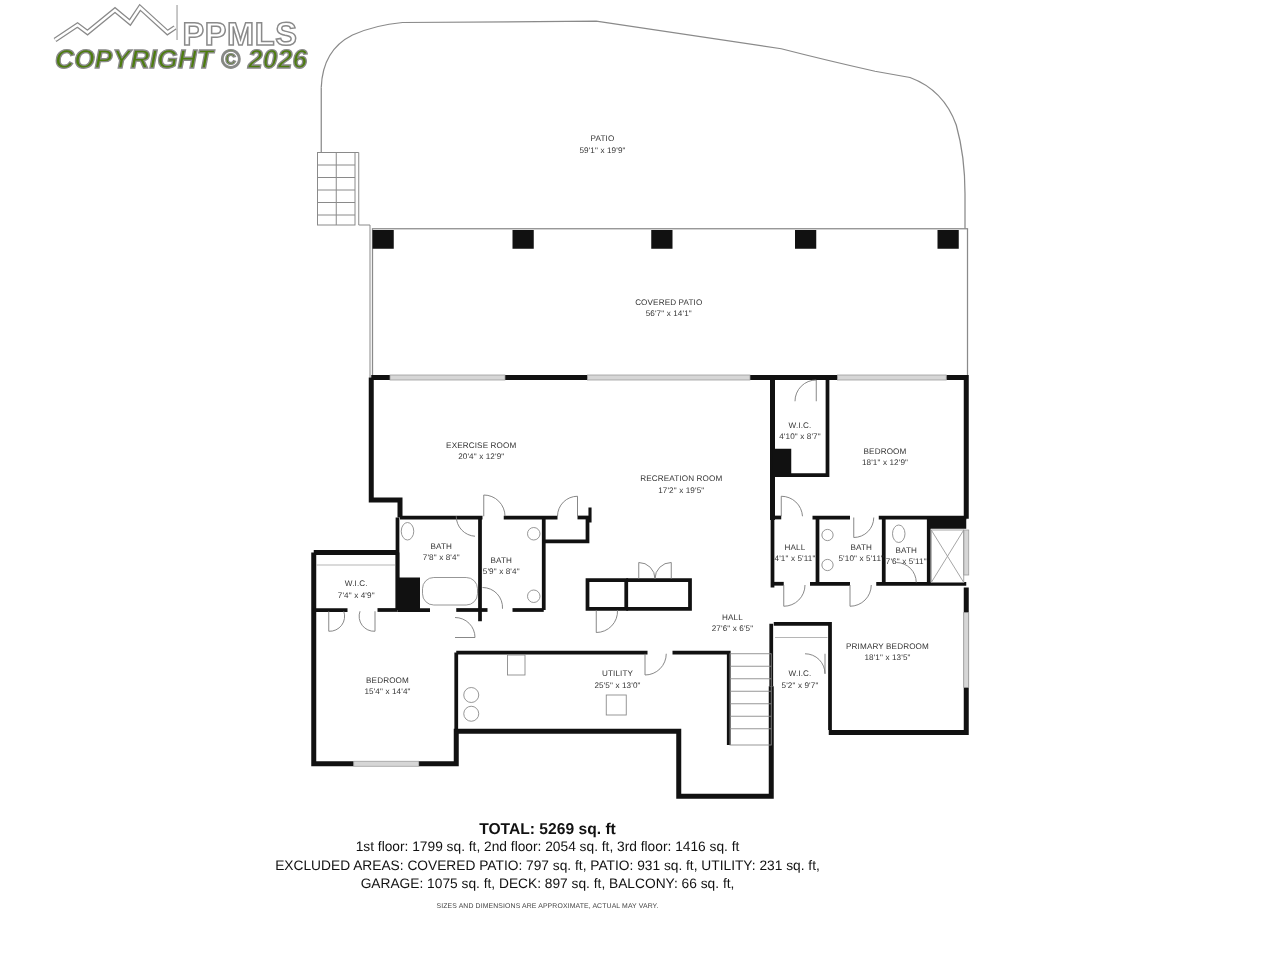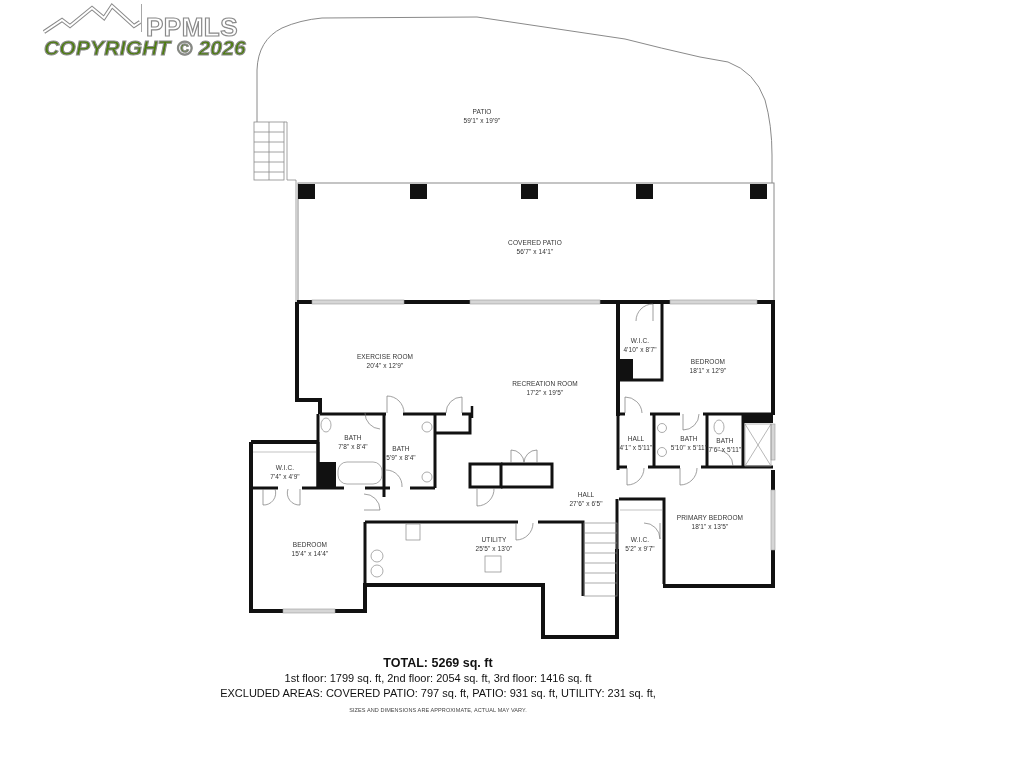--- a/index.html
+++ b/index.html
@@ -252,14 +252,15 @@
 </div>
 <div class="room-label" style="left:640px;top:535px;">
   <div>W.I.C.</div>
   <div>5'2" x 9'7"</div>
 </div>
 
 <div class="summary">
   <div class="total">TOTAL: 5269 sq. ft</div>
   <div class="line">1st floor: 1799 sq. ft, 2nd floor: 2054 sq. ft, 3rd floor: 1416 sq. ft</div>
   <div class="line">EXCLUDED AREAS: COVERED PATIO: 797 sq. ft, PATIO: 931 sq. ft, UTILITY: 231 sq. ft,</div>
+  <div class="line">GARAGE: 1075 sq. ft, DECK: 897 sq. ft, BALCONY: 66 sq. ft,</div>
   <div class="disclaimer">SIZES AND DIMENSIONS ARE APPROXIMATE, ACTUAL MAY VARY.</div>
 </div>
 
 </body></html>

